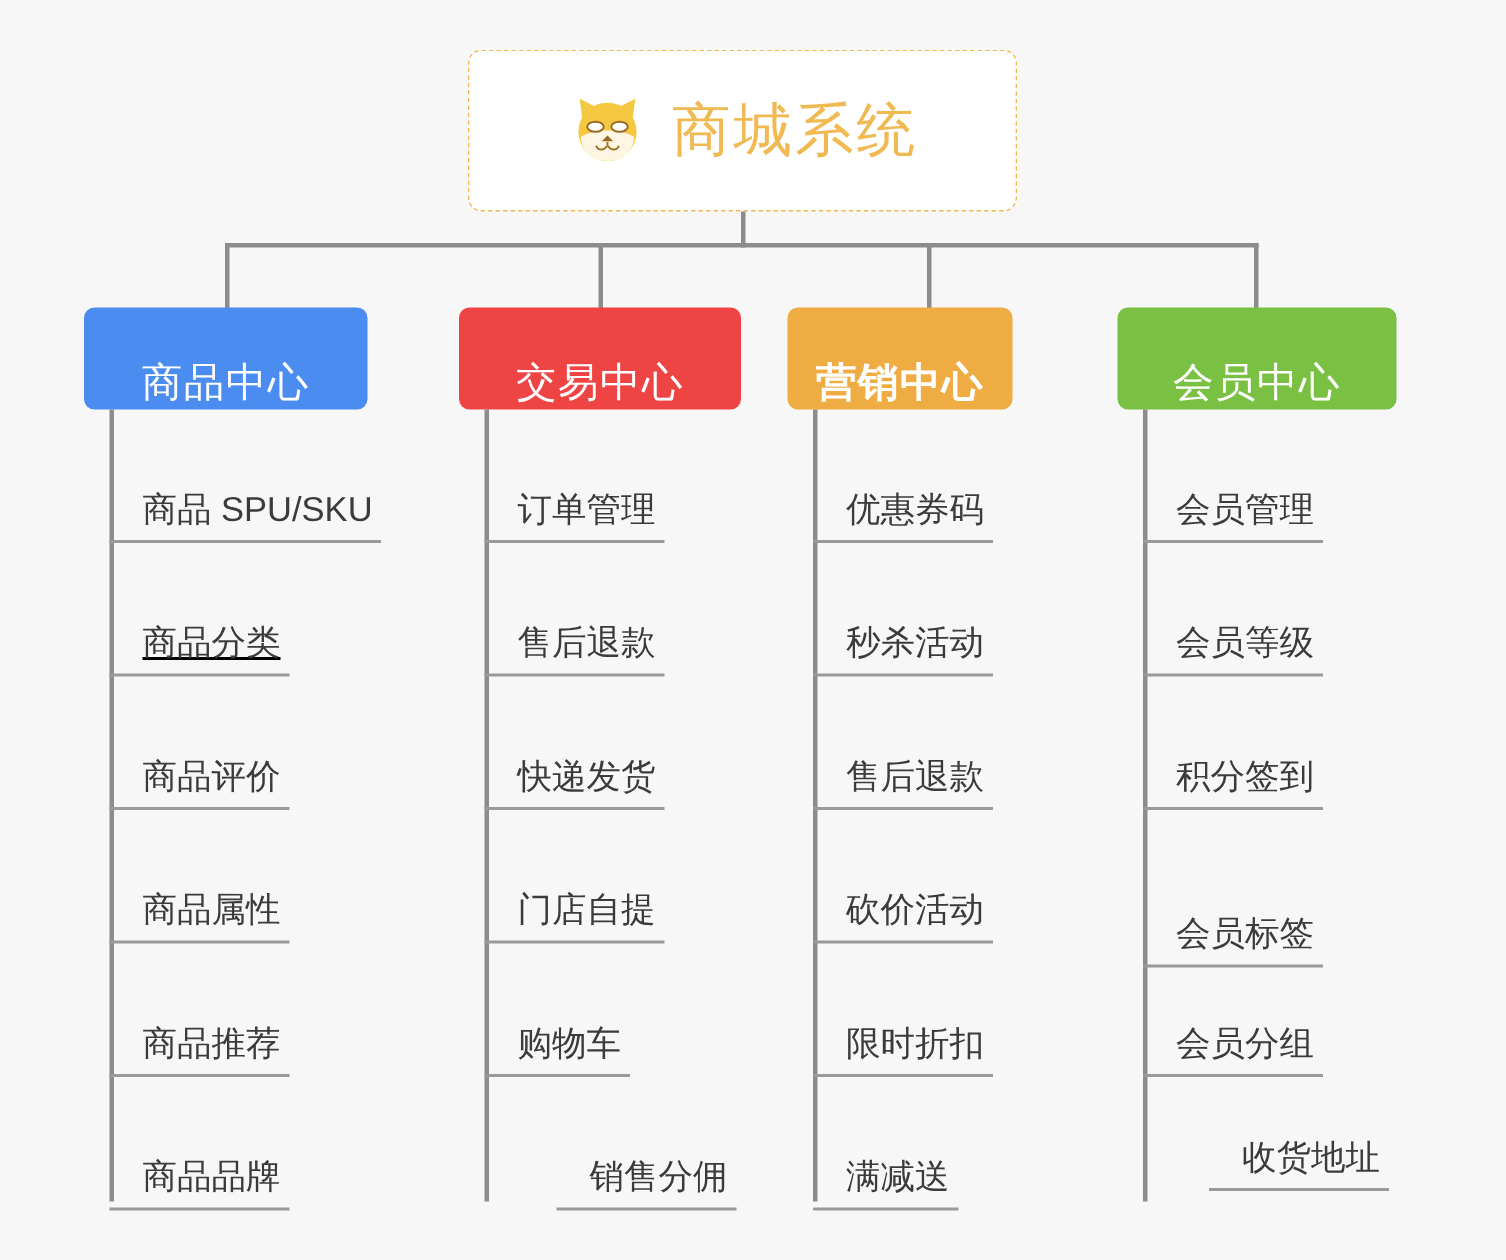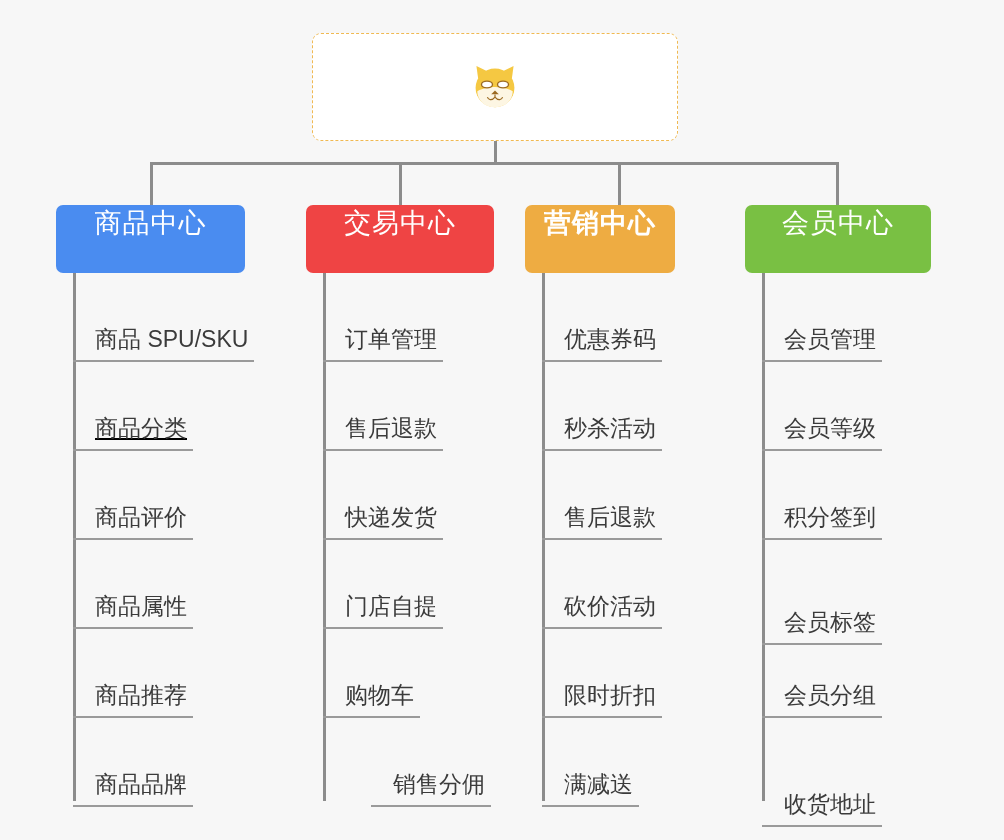--- a/index.html
+++ b/index.html
@@ -64,21 +64,21 @@
     top: 205px;
   }
   .cat-header {
     position: absolute;
     top: 0;
     left: 0;
     box-sizing: border-box;
     height: 68px;
     border-radius: 7px;
     display: flex;
-    align-items: flex-start;
+    align-items: flex-end;
     justify-content: center;
     color: #ffffff;
     font-size: 27px;
     letter-spacing: 1px;
     white-space: nowrap;
   }
 
   
   .trunk {
     position: absolute;
@@ -120,20 +120,21 @@
 
       <ellipse cx="22.5" cy="29" rx="6.5" ry="4" fill="#ffffff" stroke="#9b6a21" stroke-width="1.6"></ellipse>
       <ellipse cx="41.5" cy="29" rx="6.5" ry="4" fill="#ffffff" stroke="#9b6a21" stroke-width="1.6"></ellipse>
 
       <path d="M32 36 L27.5 40.5 L36.5 40.5 Z" fill="#9b6a21"></path>
 
       <path d="M32 41 L32 44" stroke="#9b6a21" stroke-width="1.4" fill="none"></path>
       <path d="M32 44 C 28 49 24 47 23 44" stroke="#9b6a21" stroke-width="1.4" fill="none"></path>
       <path d="M32 44 C 36 49 40 47 41 44" stroke="#9b6a21" stroke-width="1.4" fill="none"></path>
     </svg>
+    <span class="root-title">商城系统</span>
   </div>
 
   <div class="conn conn-v" style="left:494px; top:141px; height:24px;"></div>
 
   <div class="conn conn-h" style="left:150px; top:162px; width:689px;"></div>
 
   <div class="conn conn-v" style="left:150px; top:162px; height:44px;"></div>
   <div class="conn conn-v" style="left:399px; top:162px; height:44px;"></div>
   <div class="conn conn-v" style="left:618px; top:162px; height:44px;"></div>
   <div class="conn conn-v" style="left:836px; top:162px; height:44px;"></div>
@@ -226,18 +227,18 @@
     </div>
     <div class="leaf" style="left:17px; top:246px;">
       <span class="leaf-inner">积分签到</span>
     </div>
     <div class="leaf" style="left:17px; top:335px;margin-top:16px;">
       <span class="leaf-inner">会员标签</span>
     </div>
     <div class="leaf" style="left:17px; top:424px;">
       <span class="leaf-inner">会员分组</span>
     </div>
-    <div class="leaf" style="left:17px; top:533px;">
+    <div class="leaf" style="left:17px; top:500px;padding-left:44px;">
       <span class="leaf-inner">收货地址</span>
     </div>
   </div>
 
 </div>
 
 </body></html>

